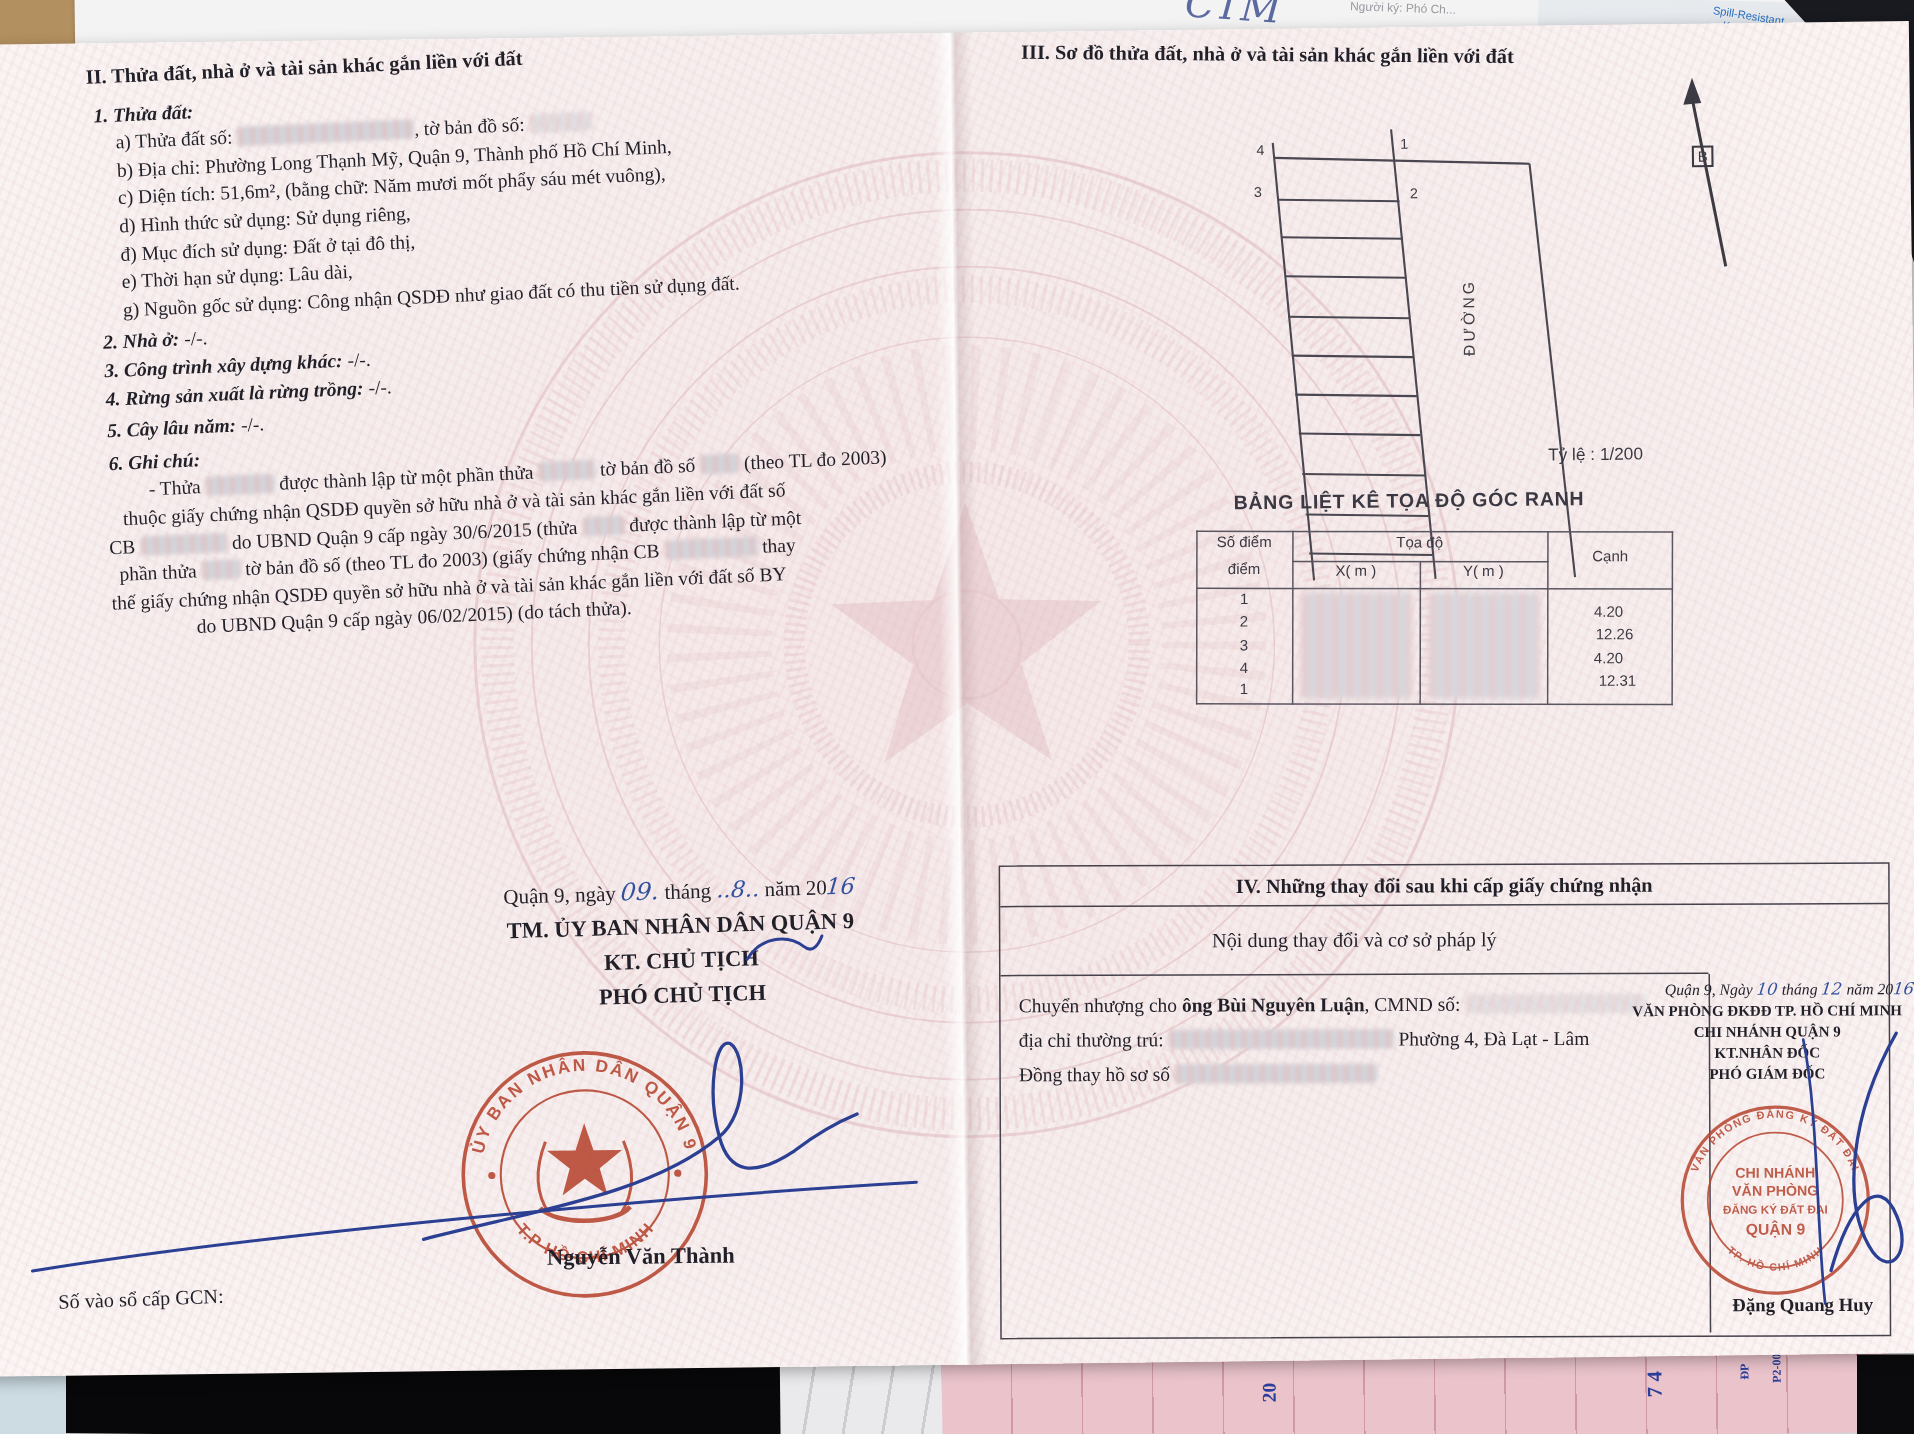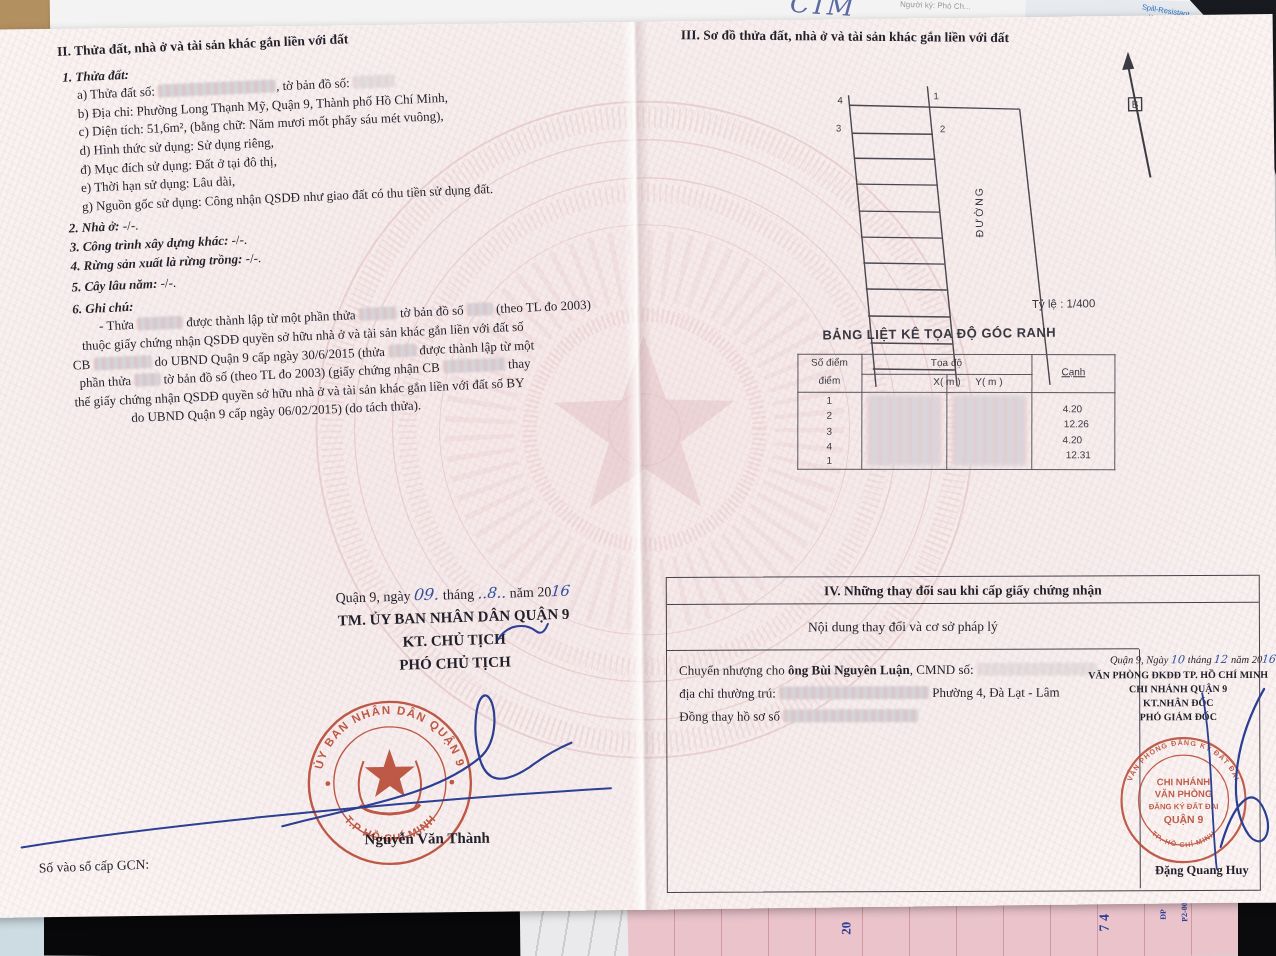--- a/index.html
+++ b/index.html
@@ -165,39 +165,39 @@
     </g>
     <g font-size="9.5" font-family="Liberation Sans,sans-serif" fill="#3c3a42">
       <text x="14" y="18">4</text>
       <text x="110" y="15">1</text>
       <text x="12" y="46">3</text>
       <text x="116" y="48">2</text>
       <text x="158" y="128" transform="rotate(-90 158 128)" text-anchor="middle" font-size="10.5" letter-spacing="2">ĐƯỜNG</text>
     </g>
   </svg>
 
-  <div class="abs scale sans">Tỷ lệ : 1/400</div>
+  <div class="abs scale sans">Tỷ lệ : 1/200</div>
   <div class="abs tbl-title sans b">BẢNG LIỆT KÊ TỌA ĐỘ GÓC RANH</div>
 
   <div class="abs ctable sans">
     <div class="bline" style="left:0;top:0;width:318px;height:1.4px;"></div>
     <div class="bline" style="left:0;bottom:0;width:318px;height:1.4px;"></div>
     <div class="bline" style="left:0;top:0;width:1.4px;height:116px;"></div>
     <div class="bline" style="right:0;top:0;width:1.4px;height:116px;"></div>
     <div class="bline" style="left:64px;top:0;width:1.2px;height:116px;"></div>
     <div class="bline" style="left:234px;top:0;width:1.2px;height:116px;"></div>
     <div class="bline" style="left:149px;top:20px;width:1.2px;height:96px;"></div>
     <div class="bline" style="left:64px;top:20px;width:171px;height:1.2px;"></div>
     <div class="bline" style="left:0;top:38px;width:318px;height:1.2px;"></div>
     <span class="cell" style="left:0;top:3px;width:64px;">Số điểm</span>
     <span class="cell" style="left:0;top:21px;width:64px;">điểm</span>
     <span class="cell" style="left:64px;top:3px;width:170px;">Tọa độ</span>
-    <span class="cell" style="left:64px;top:22px;width:85px;padding-left:43px;">X( m )</span>
+    <span class="cell" style="left:64px;top:22px;width:85px;">X( m )</span>
     <span class="cell" style="left:149px;top:22px;width:85px;">Y( m )</span>
-    <span class="cell" style="left:234px;top:12px;width:84px;text-decoration:underline;">Cạnh</span>
+    <span class="cell" style="left:234px;top:12px;width:84px;">Cạnh</span>
     <span class="cell" style="left:0;top:41px;width:64px;">1</span>
     <span class="cell" style="left:0;top:56px;width:64px;">2</span>
     <span class="cell" style="left:0;top:72px;width:64px;">3</span>
     <span class="cell" style="left:0;top:87px;width:64px;">4</span>
     <span class="cell" style="left:0;top:101px;width:64px;">1</span>
     <span class="cell" style="left:240px;top:49px;width:70px;">4.20</span>
     <span class="cell" style="left:244px;top:64px;width:70px;">12.26</span>
     <span class="cell" style="left:240px;top:80px;width:70px;">4.20</span>
     <span class="cell" style="left:246px;top:95px;width:70px;">12.31</span>
     <div class="xy-patch" style="left:70px;top:41px;width:74px;height:71px;"></div>

